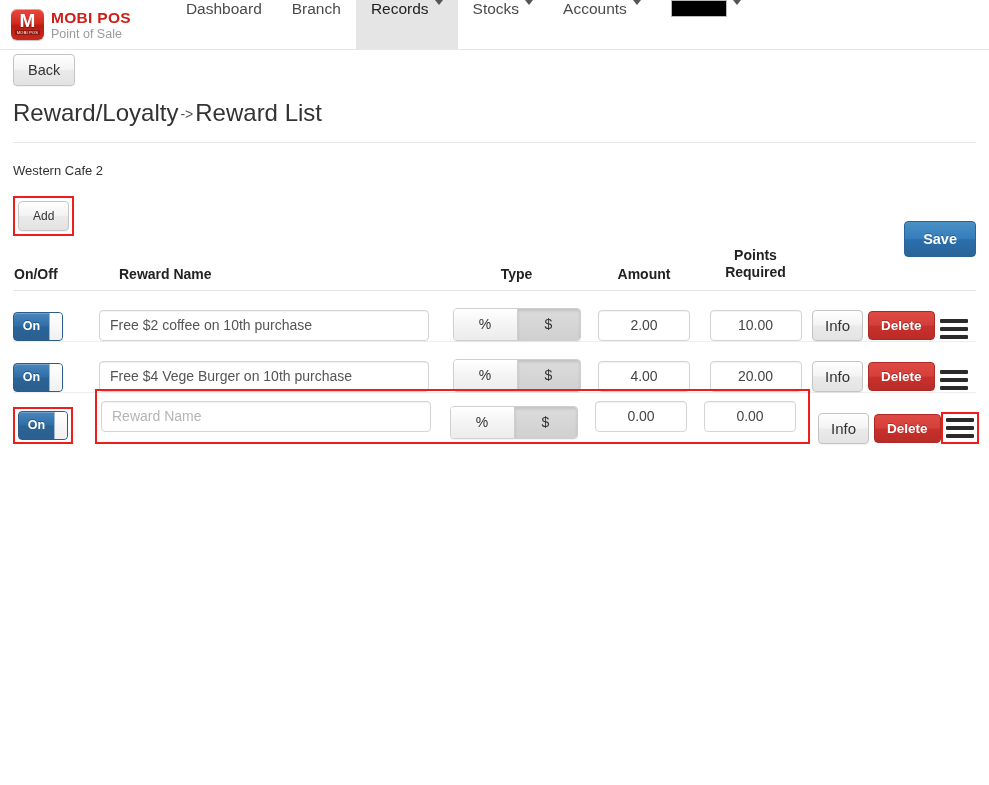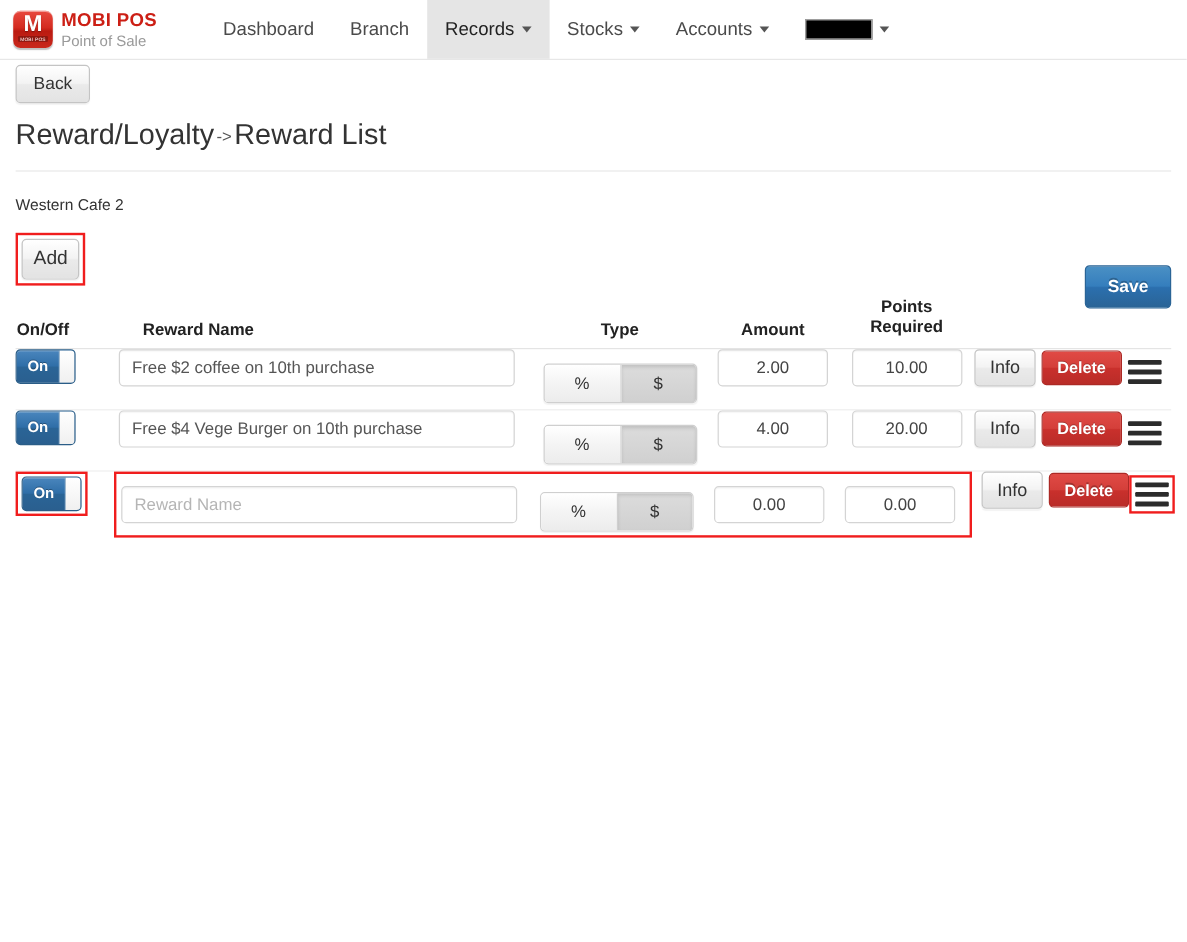--- a/index.html
+++ b/index.html
@@ -73,21 +73,20 @@
     margin-top: 2px;
   }
 
   .nav-items {
     display: flex;
     align-items: stretch;
     margin-left: 30px;
   }
   .nav-item {
     display: flex;
-    align-items: center;
     padding: 0 15px;
     font-size: 15.5px;
     color: #4a4a4a;
     white-space: nowrap;
     cursor: pointer;
   }
   .nav-item.active {
     background: #e5e5e5;
     color: #222;
   }
@@ -176,43 +175,43 @@
     align-items: center;
     justify-content: space-between;
     height: 38px;
   }
   .annot {
     border: 2px solid #f01d1d;
     padding: 3px;
     display: inline-flex;
   }
   .add-btn {
-    padding: 7px 9px;
-    font-size: 16px;
+    padding: 7px 14px;
+    font-size: 12px;
   }
   .save-btn {
     padding: 9px 18px;
     font-size: 14.5px;
     margin-top: 47px;
   }
 
   
   .tbl { width: 963px; margin-top: 12px; }
   .thead {
     display: flex;
     align-items: flex-end;
     font-size: 14px;
     font-weight: bold;
     color: #222;
     padding-bottom: 8px;
     border-bottom: 1px solid #e4e4e4;
   }
   .trow {
     display: flex;
-    align-items: flex-start;
+    align-items: flex-end;
     height: 51px;
     border-bottom: 1px solid #eeeeee;
   }
 
   .c-onoff  { width: 86px; flex: 0 0 86px; }
   .c-name   { width: 345px; flex: 0 0 345px; }
   .c-type   { width: 145px; flex: 0 0 145px; text-align: center; margin-top: 12px; }
   .c-amt    { width: 110px; flex: 0 0 110px; text-align: center; }
   .c-pts    { width: 113px; flex: 0 0 113px; text-align: center; }
   .c-act    { width: 120px; flex: 0 0 120px; }

